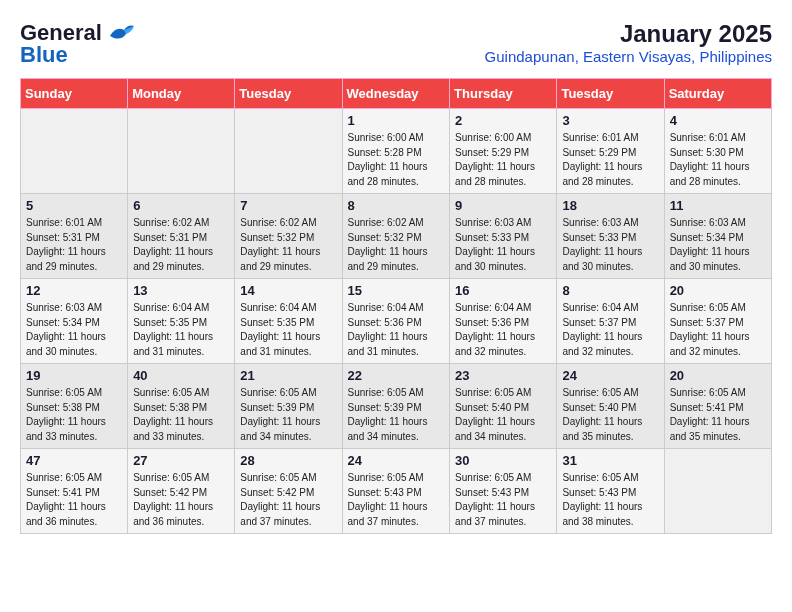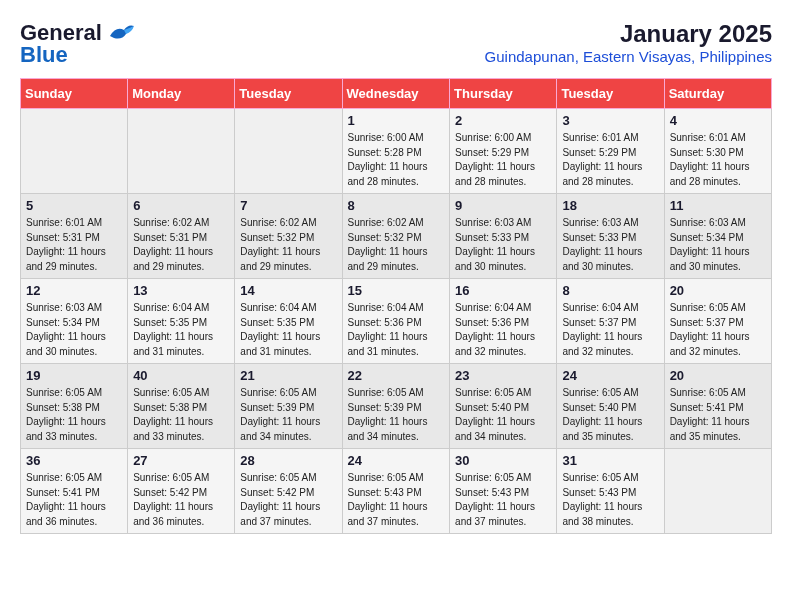--- a/index.html
+++ b/index.html
@@ -295,21 +295,21 @@
         <td>
           <span class="day-number">20</span>
           <div class="day-info" style="white-space: pre-line;">Sunrise: 6:05 AM
 Sunset: 5:41 PM
 Daylight: 11 hours
 and 35 minutes.</div>
         </td>
       </tr>
       <tr>
         <td>
-          <span class="day-number">36</span>
+          <span class="day-number">47</span>
           <div class="day-info" style="white-space: pre-line;">Sunrise: 6:05 AM
 Sunset: 5:41 PM
 Daylight: 11 hours
 and 36 minutes.</div>
         </td>
         <td>
           <span class="day-number">27</span>
           <div class="day-info" style="white-space: pre-line;">Sunrise: 6:05 AM
 Sunset: 5:42 PM
 Daylight: 11 hours

